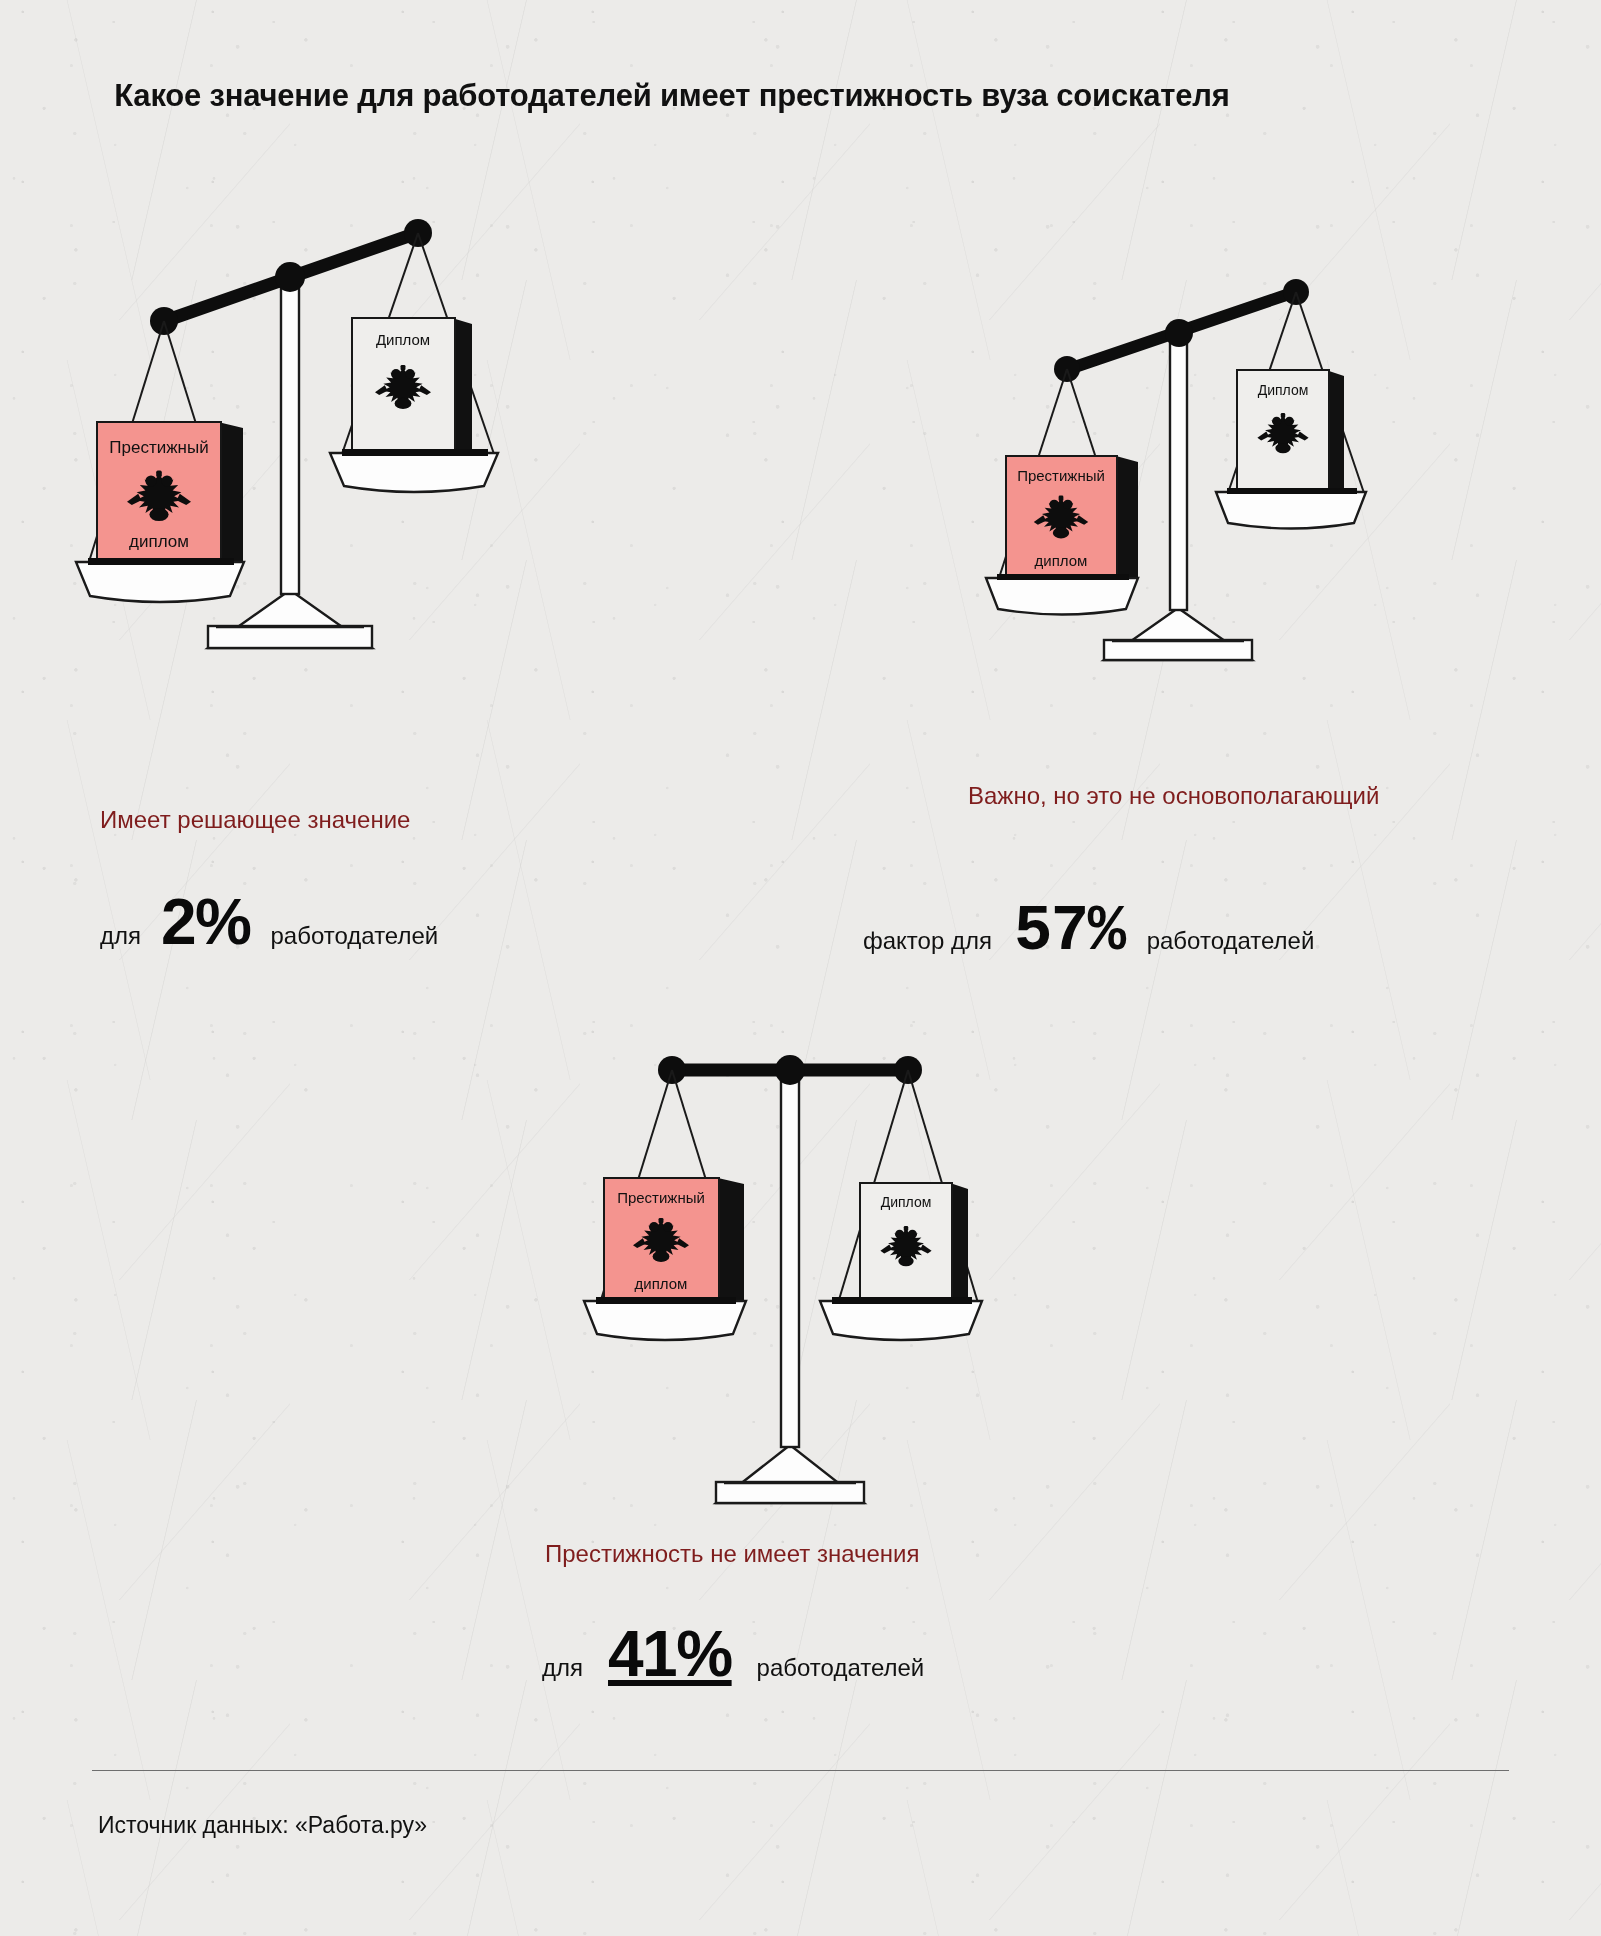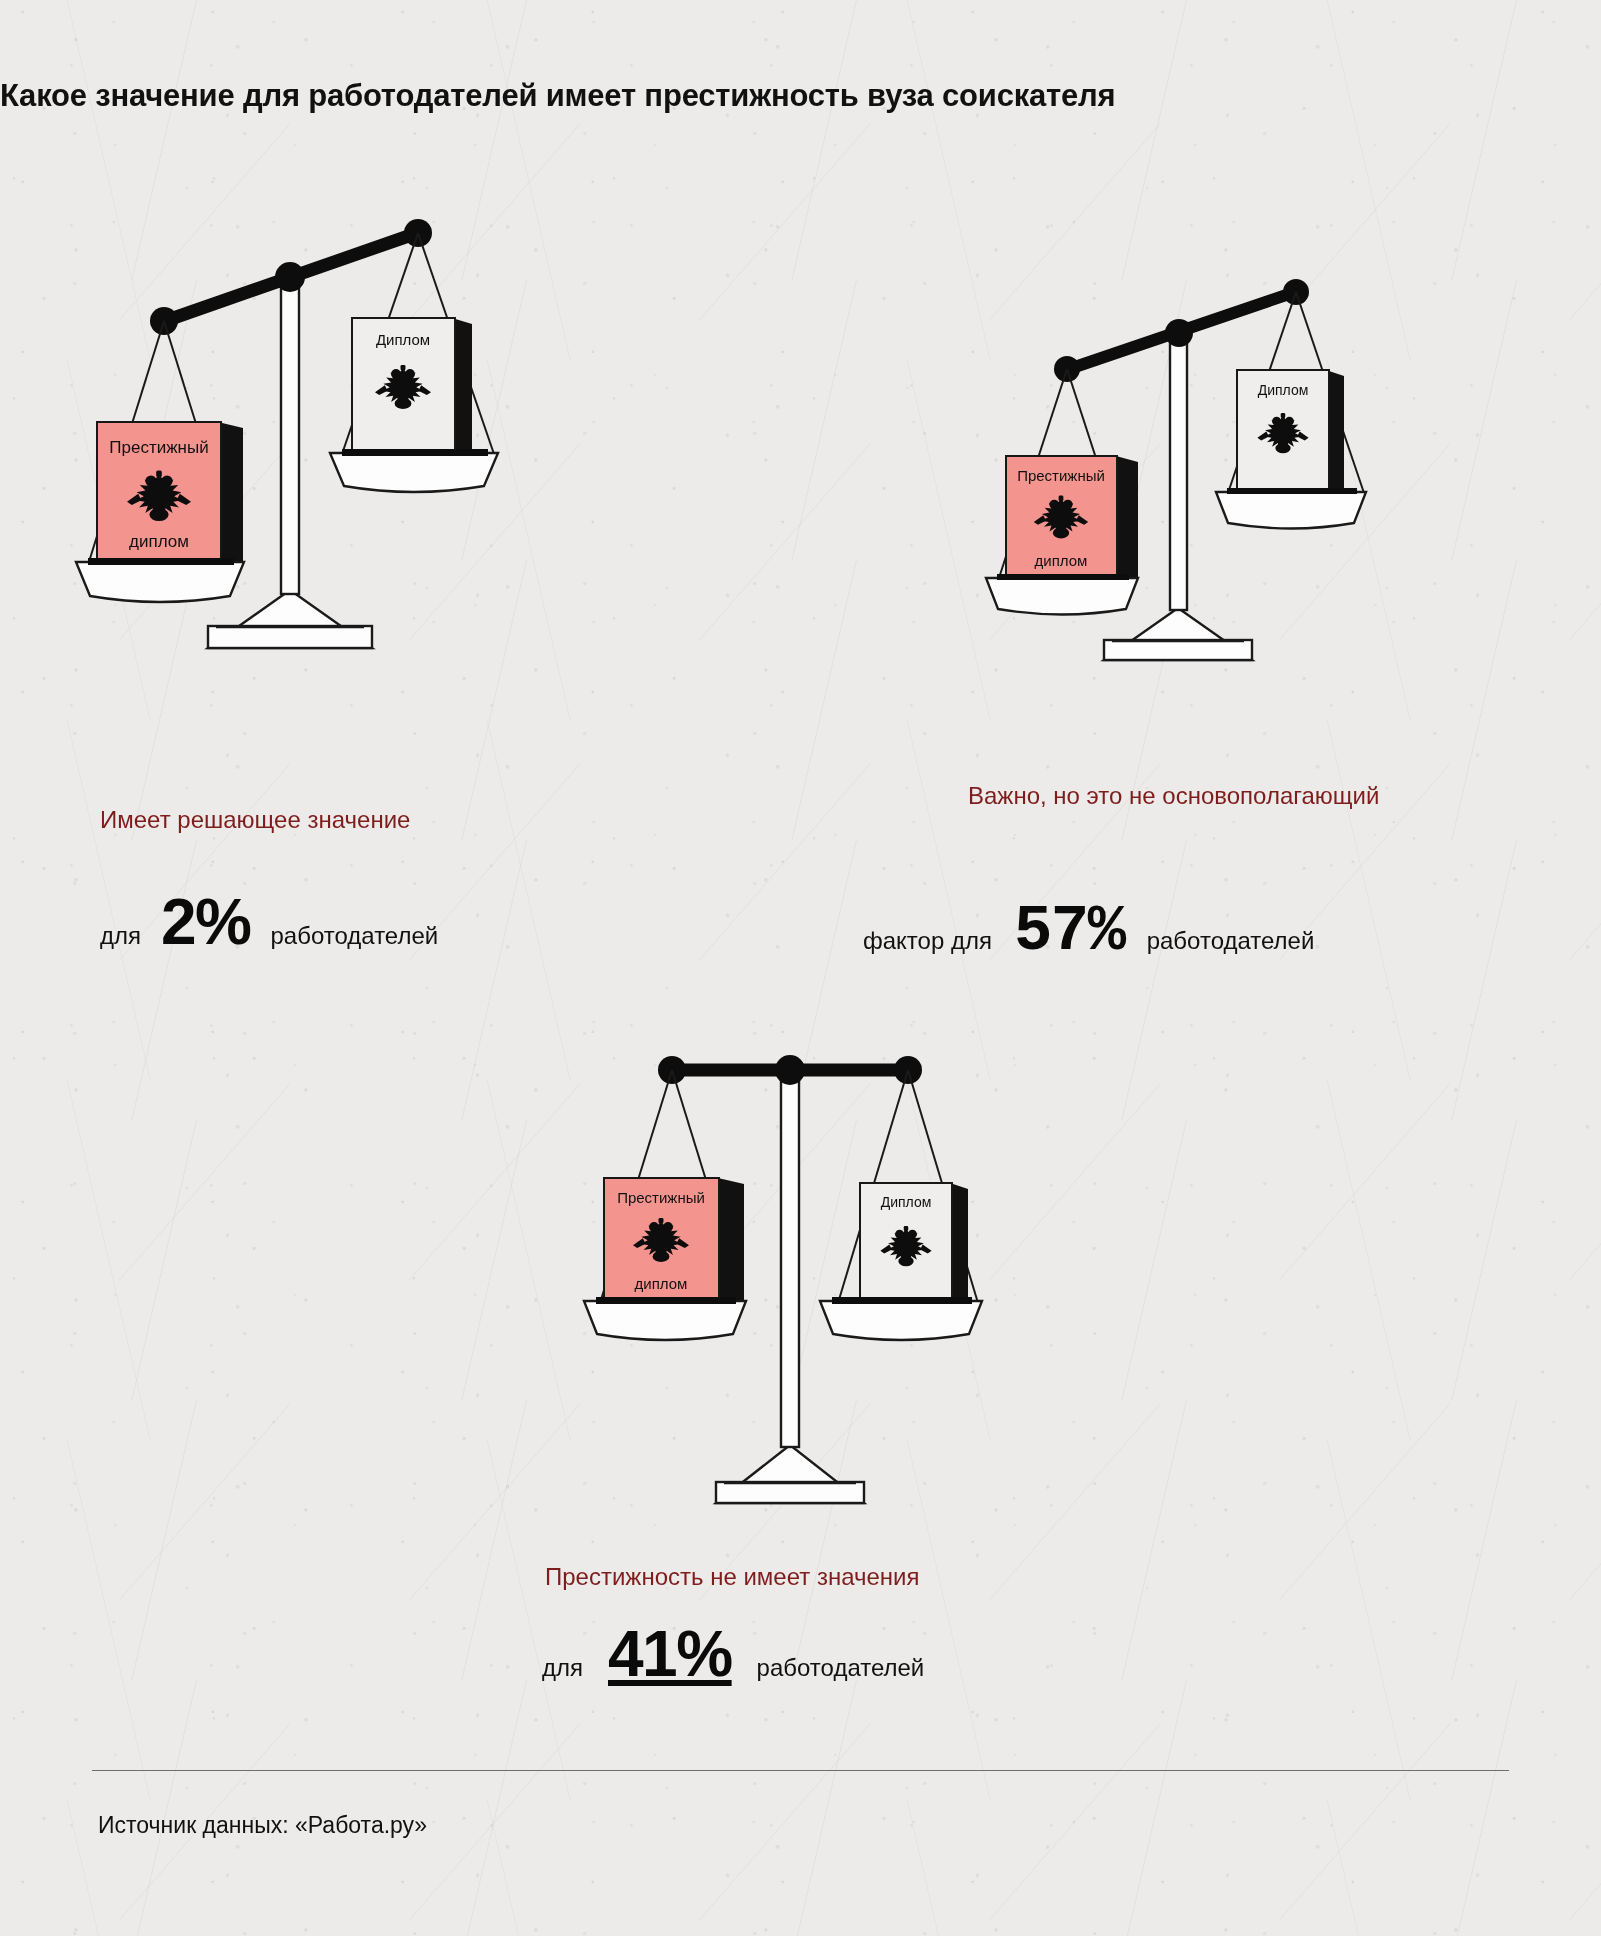--- a/index.html
+++ b/index.html
@@ -42,21 +42,21 @@
       linear-gradient(77deg, transparent 0 29.7%, rgba(140,140,140,.22) 29.8% 29.9%, transparent 30%),
       linear-gradient(131deg, transparent 0 69.8%, rgba(135,135,135,.20) 69.9% 70.02%, transparent 70.2%);
     background-size: 330px 280px, 420px 360px, 290px 320px;
   }
 
   .page { position: relative; z-index: 2; width: 1601px; height: 1936px; }
 
   
   .title {
     position: absolute; top: 78px; left: 0; width: 1344px;
-    text-align: left;
+    text-align: center;
     font-size: 31px; font-weight: 700; color: #111;
     letter-spacing: -0.2px;
   }
   .subtitle {
     position: absolute; top: 144px; left: 0; width: 1601px;
     text-align: center;
     font-size: 22px; font-weight: 400; color: #1c1c1c;
   }
 
   
@@ -283,21 +283,21 @@
         <rect x="-3.5" y="-33" width="7" height="8" rx="2"></rect>
         <ellipse cx="0" cy="22" rx="12" ry="8"></ellipse>
         <path d="M-26,-4 L-40,6 L-34,10 L-22,4 Z"></path>
         <path d="M26,-4 L40,6 L34,10 L22,4 Z"></path>
       </g>
       <path d="M300,266 L462,266 L449,299 Q381,311 313,299 Z" fill="#fdfdfd" stroke="#1a1a1a" stroke-width="2.4"></path>
       <rect x="312" y="262" width="140" height="7" fill="#0d0d0d"></rect>
     </svg>
   </div>
 
-  <div class="caption" style="left:545px; top:1540px;margin-top:23px;">
+  <div class="caption" style="left:545px; top:1540px;">
     <div class="caption-line">Престижность не имеет значения</div>
   </div>
   <div class="caption pct-row" style="left:542px; top:1622px;">
     <span class="pct-small">для</span>
     <span class="pct-big" style="margin:0 25px;text-decoration:underline;">41%</span>
     <span class="pct-small">работодателей</span>
   </div>
 
   <div class="footer-rule"></div>
   <div class="footer-text">Источник данных: «Работа.ру»</div>

